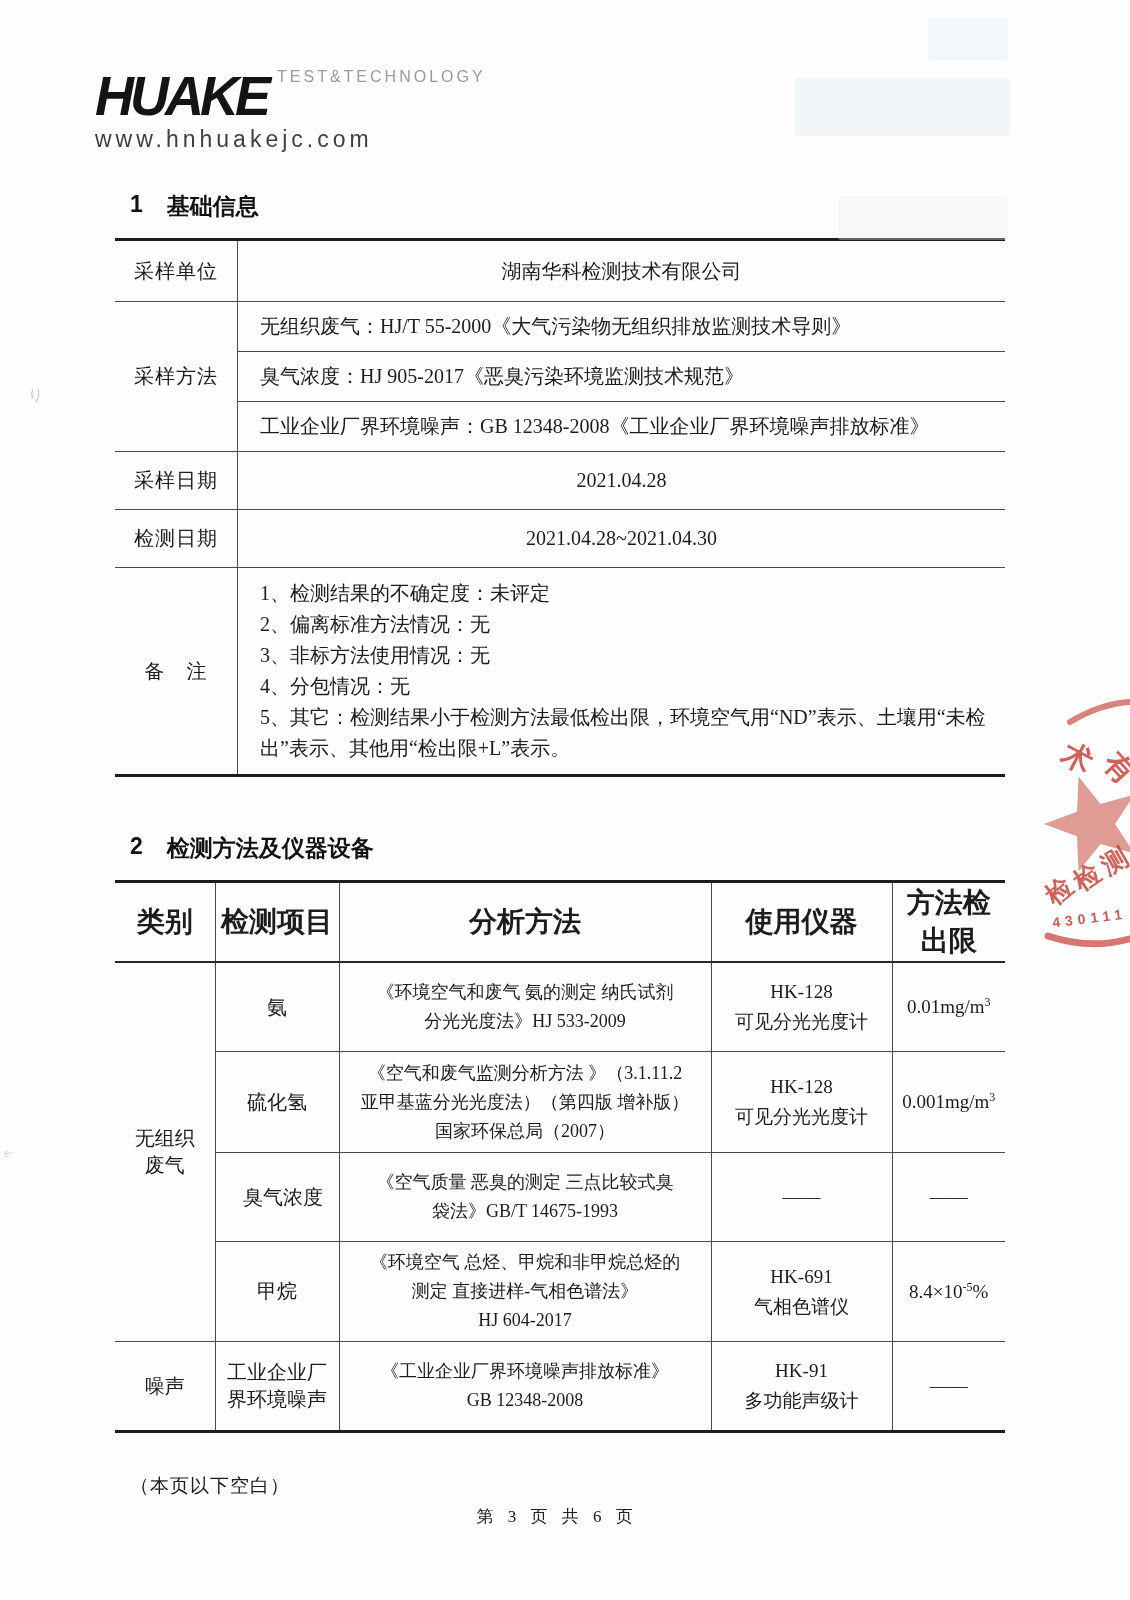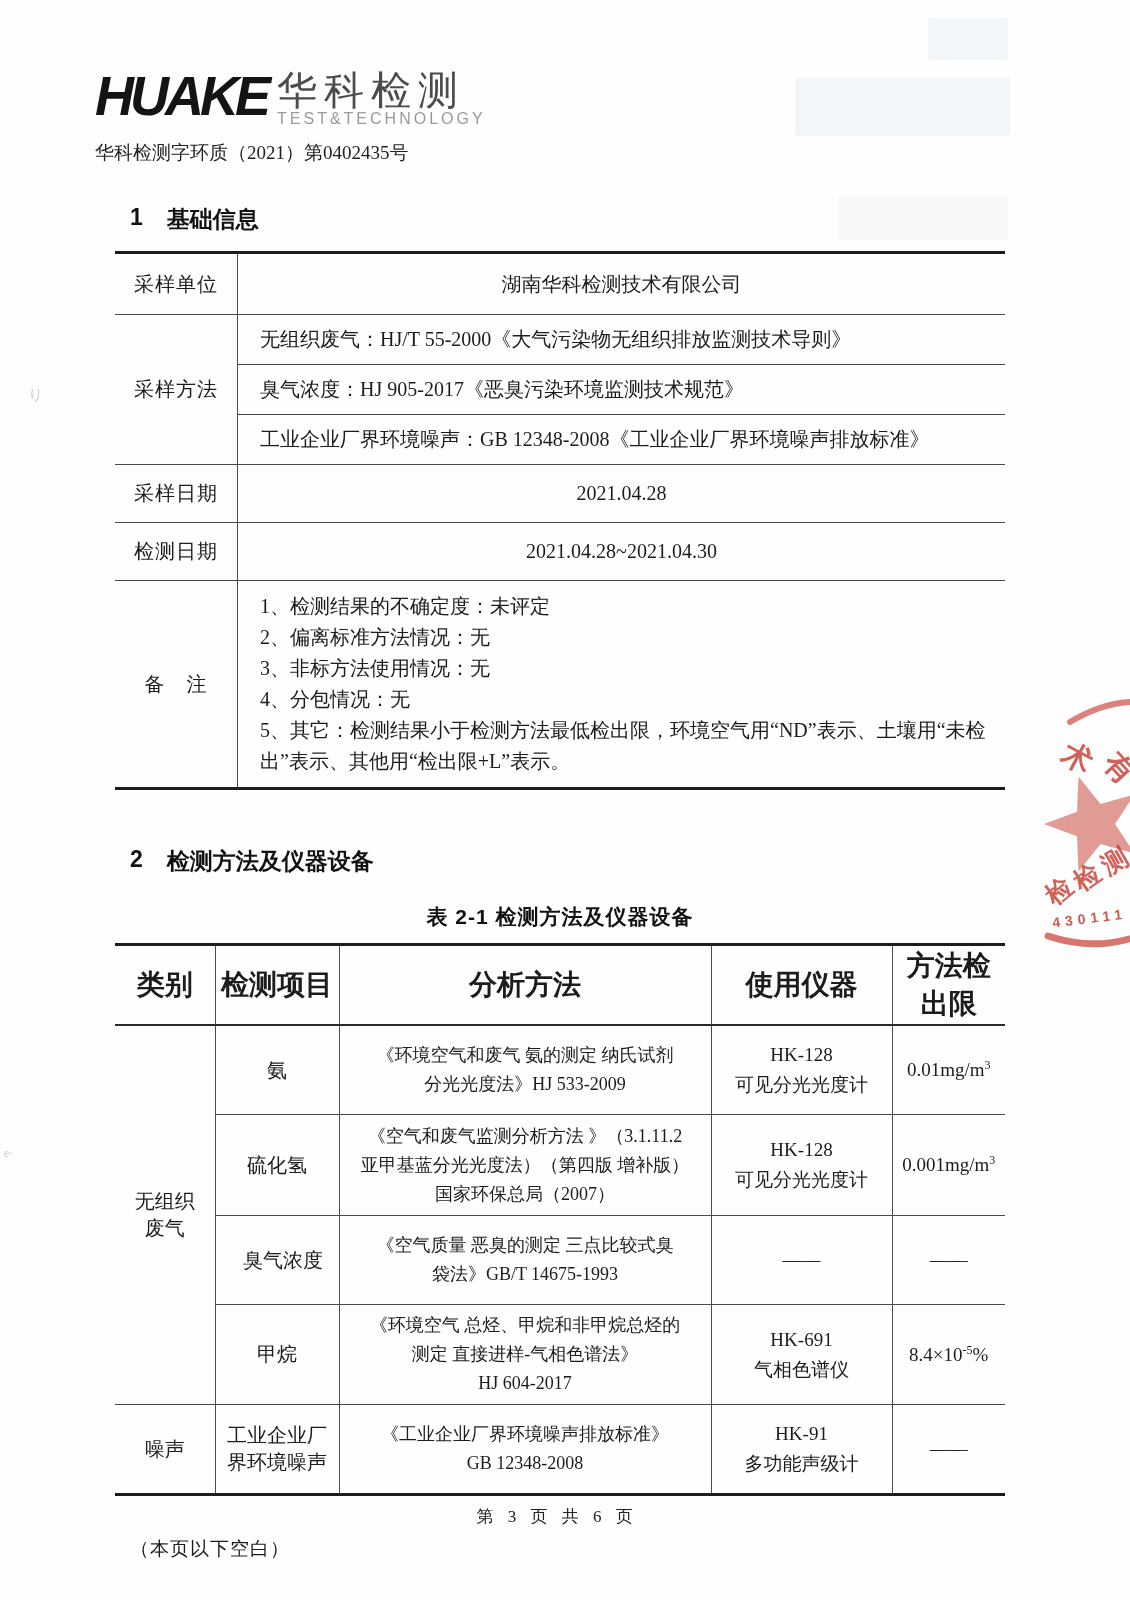--- a/index.html
+++ b/index.html
@@ -102,26 +102,25 @@
   <div class="bleed" style="left:795px;top:78px;width:215px;height:58px;opacity:.55;"></div>
   <div class="bleed" style="left:928px;top:18px;width:80px;height:42px;opacity:.45;"></div>
   <div class="bleed" style="left:838px;top:196px;width:170px;height:44px;opacity:.35;"></div>
   <div class="mark" style="left:28px;top:386px;">り</div>
   <div class="mark" style="left:4px;top:1146px;font-size:12px;">e·</div>
 
   <div class="logo-block">
     <div class="brand-row">
       <div class="brand">HUAKE</div>
       <div class="brand-right">
-        <div class="logo-cn">华科检测</div>
         <div class="logo-sub">TEST&amp;TECHNOLOGY</div>
       </div>
     </div>
-  </div>
-  <div class="doc-number">华科检测字环质（2021）第0402435号</div>
+    <div class="logo-url">www.hnhuakejc.com</div>
+  </div>
 
   <div class="sec-heading">
     <span class="sec-no">1</span>
     <span>基础信息</span>
   </div>
 
   <table class="doc-table">
     <tbody>
         <tr>
       <td class="info-label" style="height:58px;">采样单位</td>
@@ -156,21 +155,20 @@
       </td>
     </tr>
   </tbody>
     </table>
 
   <div class="sec-heading" style="margin-top:56px;">
     <span class="sec-no">2</span>
     <span>检测方法及仪器设备</span>
   </div>
 
-  <div class="table-caption">表 2-1  检测方法及仪器设备</div>
 
   <table class="doc-table t21">
     <colgroup>
       <col style="width:100px;">
         <col style="width:124px;">
         <col style="width:372px;">
         <col style="width:181px;">
         <col style="width:113px;">
     </colgroup>
     <tbody>

